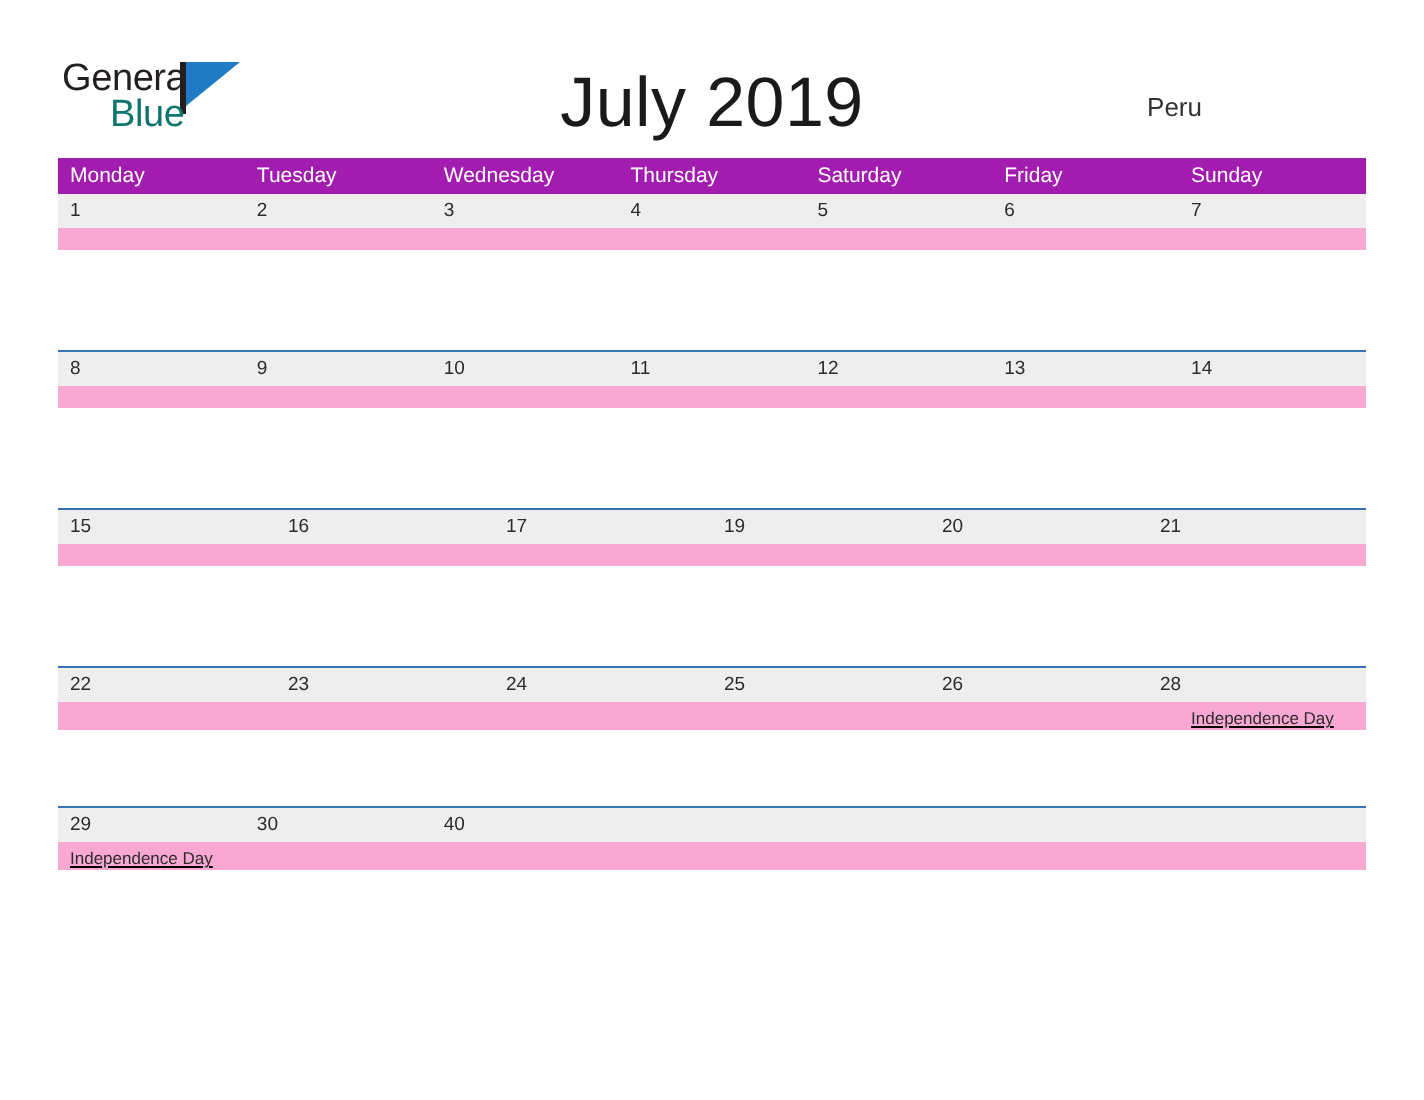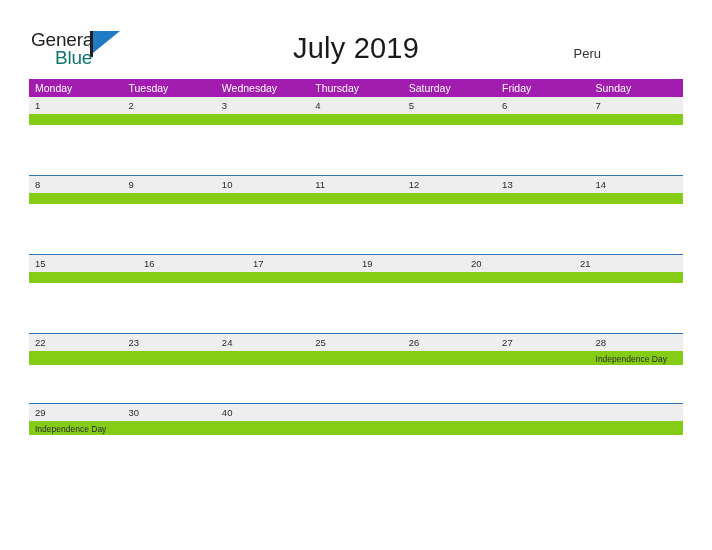--- a/index.html
+++ b/index.html
@@ -67,21 +67,21 @@
     border-left: 27px solid #1e7bc4;
     border-bottom: 22px solid transparent;
   }
 
   .month-title {
     position: absolute;
     left: 0;
     top: 32px;
     width: 712px;
     text-align: center;
-    font-size: 29px;
+    font-size: 35px;
     font-weight: normal;
     color: #1a1a1a;
     letter-spacing: 0.2px;
   }
 
   .country {
     position: absolute;
     right: 14px;
     top: 46px;
     font-size: 13px;
@@ -133,21 +133,22 @@
     font-size: 9.5px;
     line-height: 17px;
     color: #2b2b2b;
     padding-left: 6px;
     box-sizing: border-box;
   }
 
   .event-band {
     display: flex;
     width: 100%;
-    background: #84cc16;
+    background: #f9a8d4;
+    text-decoration: underline;
   }
   .event-cell {
     flex: 1 1 0;
     font-size: 8.5px;
     line-height: 12px;
     color: #2b2b2b;
     padding-left: 6px;
     padding-top: 2px;
     box-sizing: border-box;
     min-height: 11px;
@@ -253,21 +254,20 @@
     <div class="body-fill" style="height:50px"></div>
   </div>
 
   <div class="week-row sep">
     <div class="date-band">
       <div class="date-cell">22</div>
       <div class="date-cell">23</div>
       <div class="date-cell">24</div>
       <div class="date-cell">25</div>
       <div class="date-cell">26</div>
-      <div class="date-cell">27</div>
       <div class="date-cell">28</div>
     </div>
     <div class="event-band">
       <div class="event-cell"></div>
       <div class="event-cell"></div>
       <div class="event-cell"></div>
       <div class="event-cell"></div>
       <div class="event-cell"></div>
       <div class="event-cell"></div>
       <div class="event-cell">Independence Day</div>

